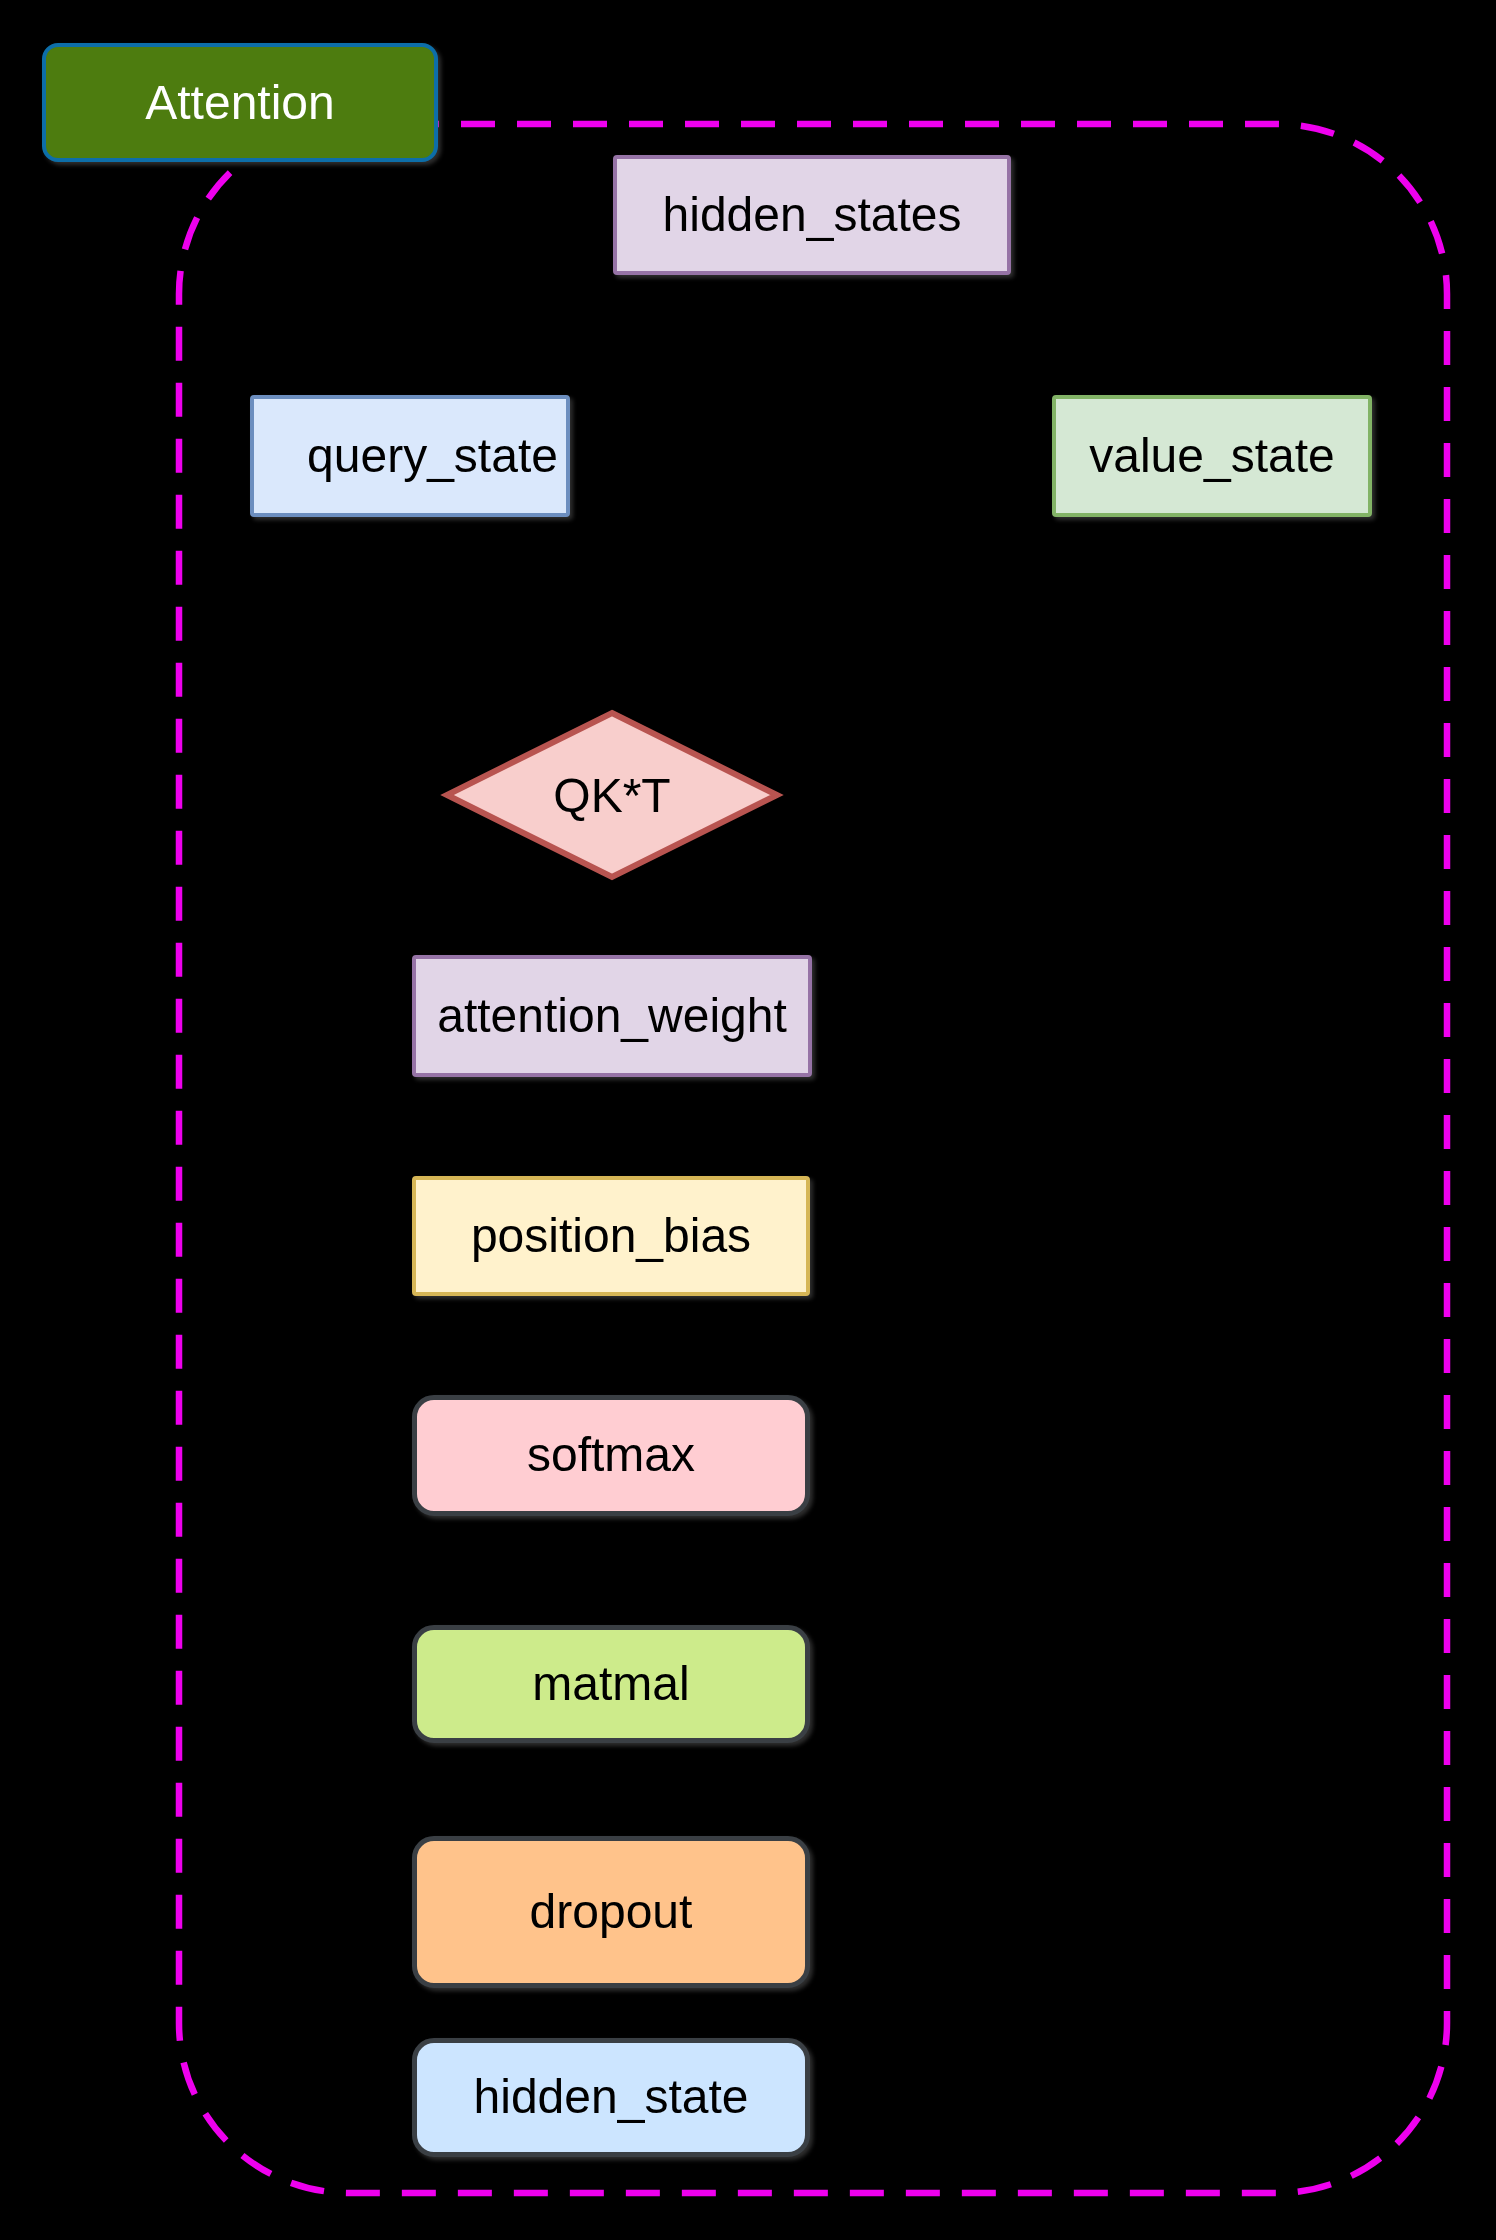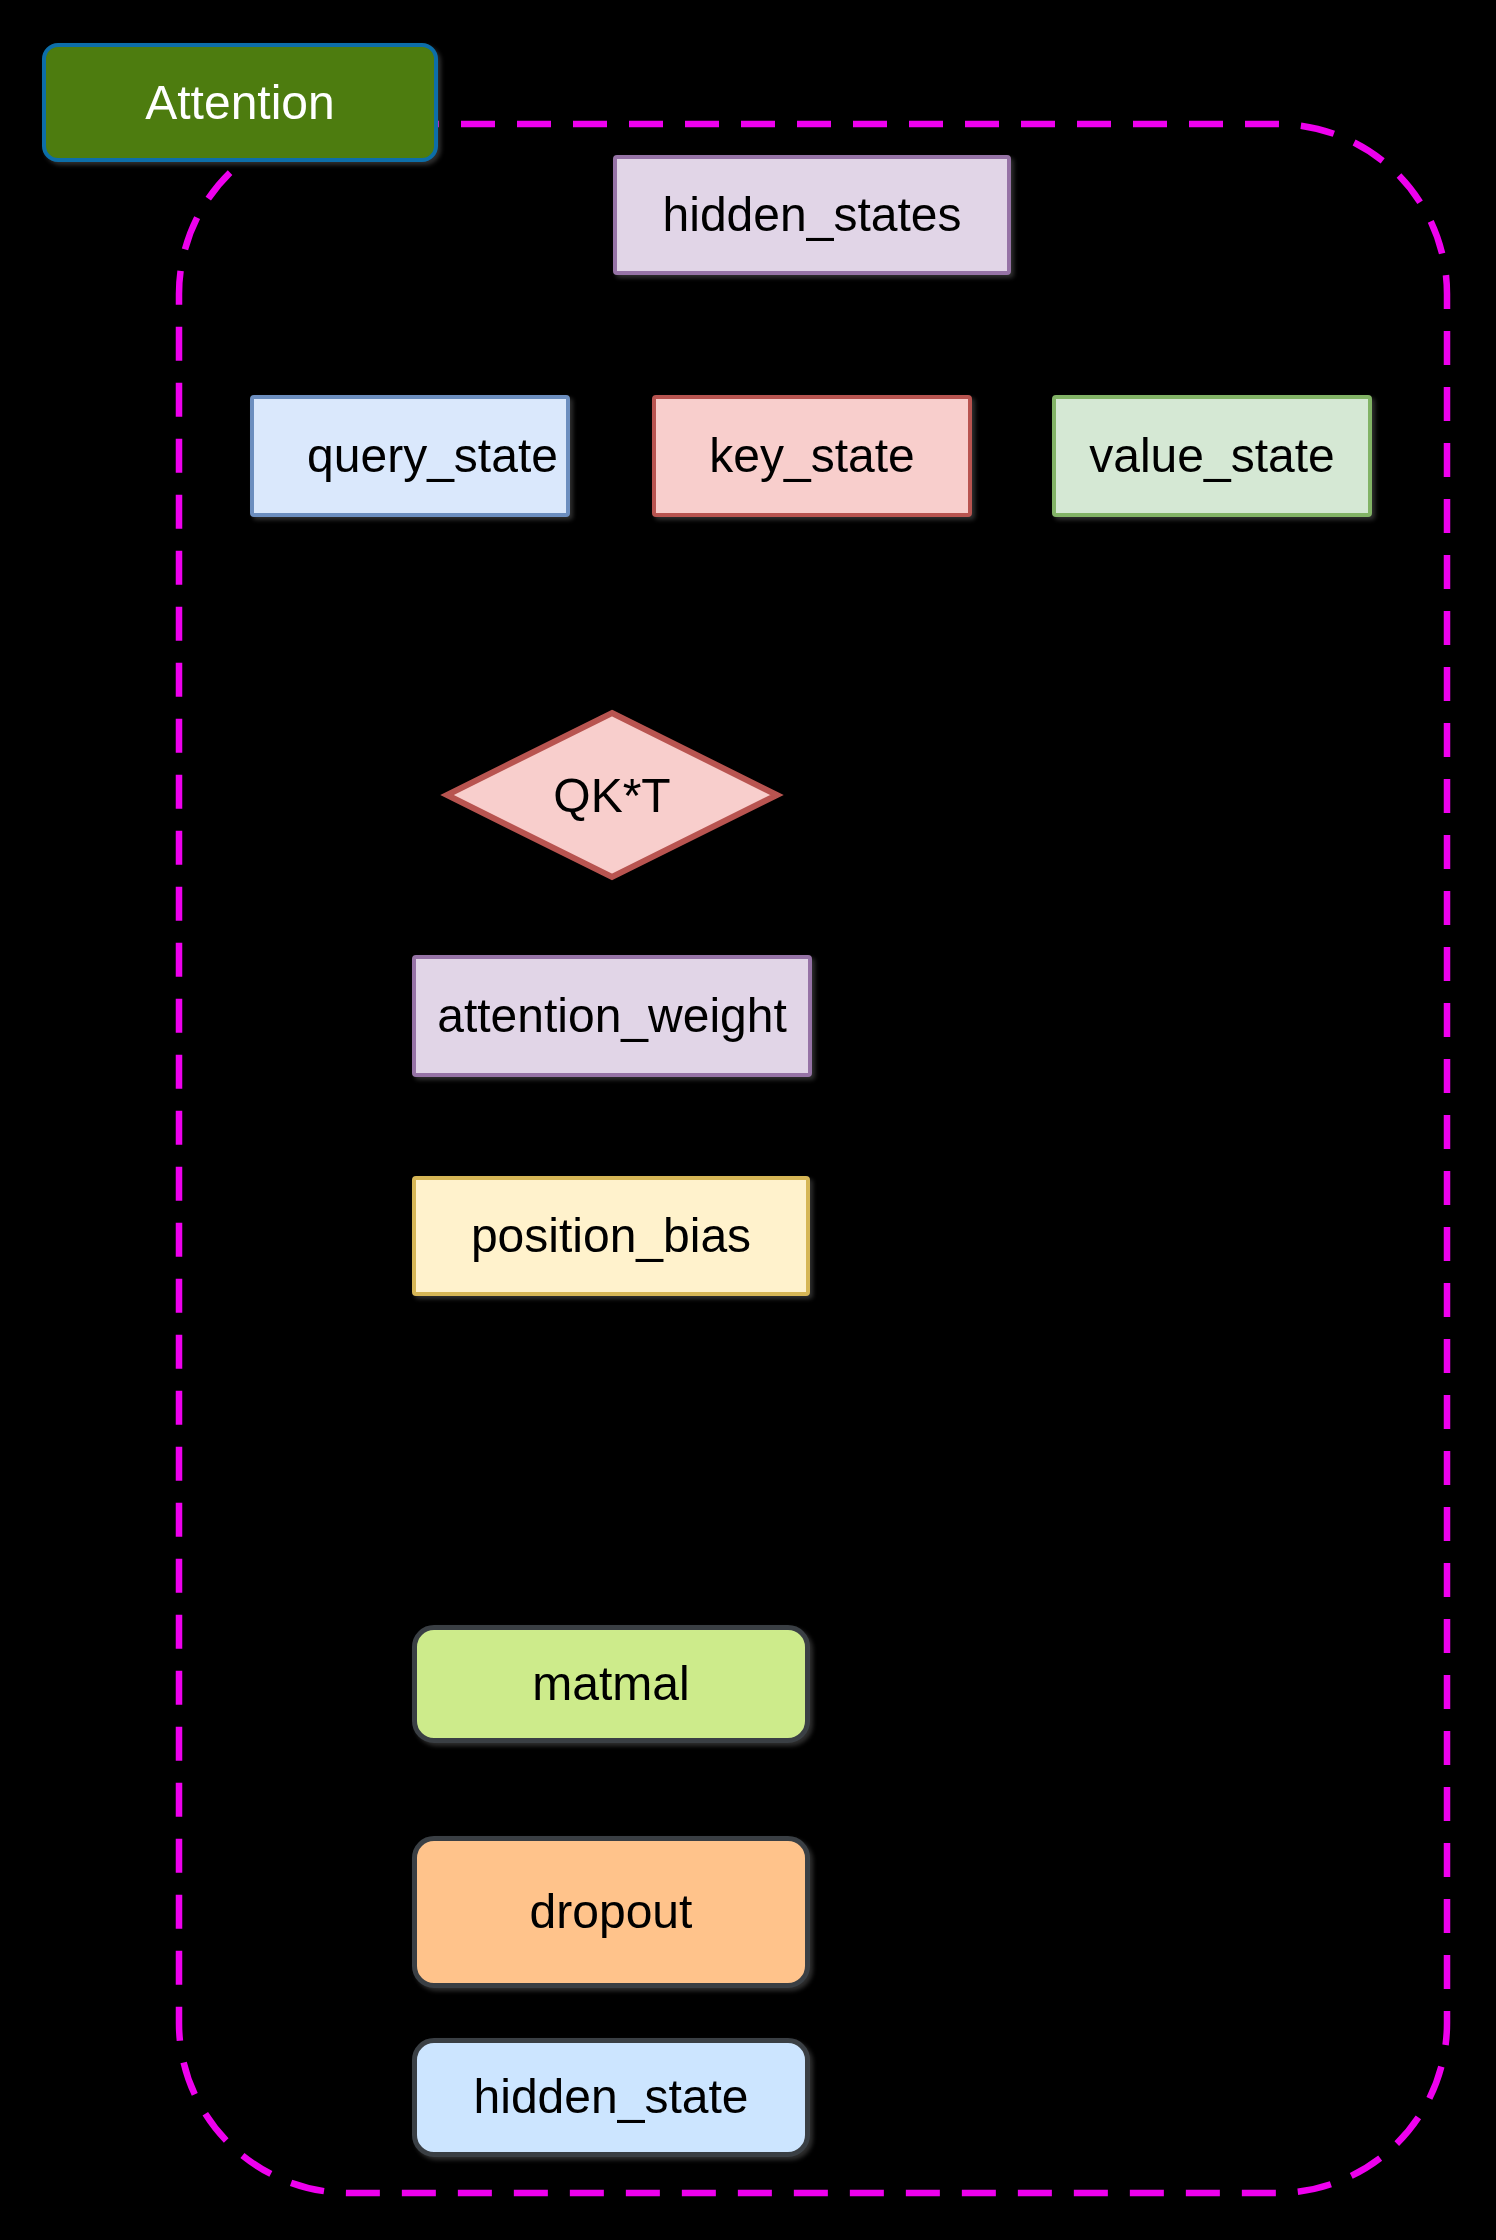--- a/index.html
+++ b/index.html
@@ -102,40 +102,40 @@
   </div>
 
   <div id="n-hidden-states" class="node" style="background-color: rgb(225, 213, 231); border-color: rgb(150, 115, 166);">
     <span class="node-text">hidden_states</span>
   </div>
 
   <div id="n-query-state" class="node" style="background-color: rgb(218, 232, 252); border-color: rgb(108, 142, 191);">
     <span class="node-text">query_state</span>
   </div>
 
-  <div id="n-key-state" class="node" style="background-color: rgb(248, 206, 204); border-color: rgb(184, 84, 80);">
-    <span class="node-text">key_state</span>
-  </div>
 
   <div id="n-value-state" class="node" style="background-color: rgb(213, 232, 212); border-color: rgb(130, 179, 102);">
     <span class="node-text">value_state</span>
   </div>
 
   <div id="diamond-label">
     <span class="node-text">QK*T</span>
   </div>
 
   <div id="n-attention-weight" class="node" style="background-color: rgb(225, 213, 231); border-color: rgb(150, 115, 166);">
     <span class="node-text">attention_weight</span>
   </div>
 
   <div id="n-position-bias" class="node" style="background-color: rgb(255, 242, 204); border-color: rgb(214, 182, 86);">
     <span class="node-text">position_bias</span>
   </div>
 
+  <div id="n-softmax" class="node dark-border" style="background-color: rgb(255, 205, 210); border-color: rgb(58, 63, 68);">
+    <span class="node-text">softmax</span>
+  </div>
 
   <div id="n-matmal" class="node dark-border" style="background-color: rgb(205, 235, 139); border-color: rgb(58, 63, 68);">
     <span class="node-text">matmal</span>
   </div>
 
   <div id="n-dropout" class="node dark-border" style="background-color: rgb(255, 195, 139); border-color: rgb(58, 63, 68);">
     <span class="node-text">dropout</span>
   </div>
 
   <div id="n-hidden-state" class="node dark-border" style="background-color: rgb(204, 229, 255); border-color: rgb(58, 63, 68);">

